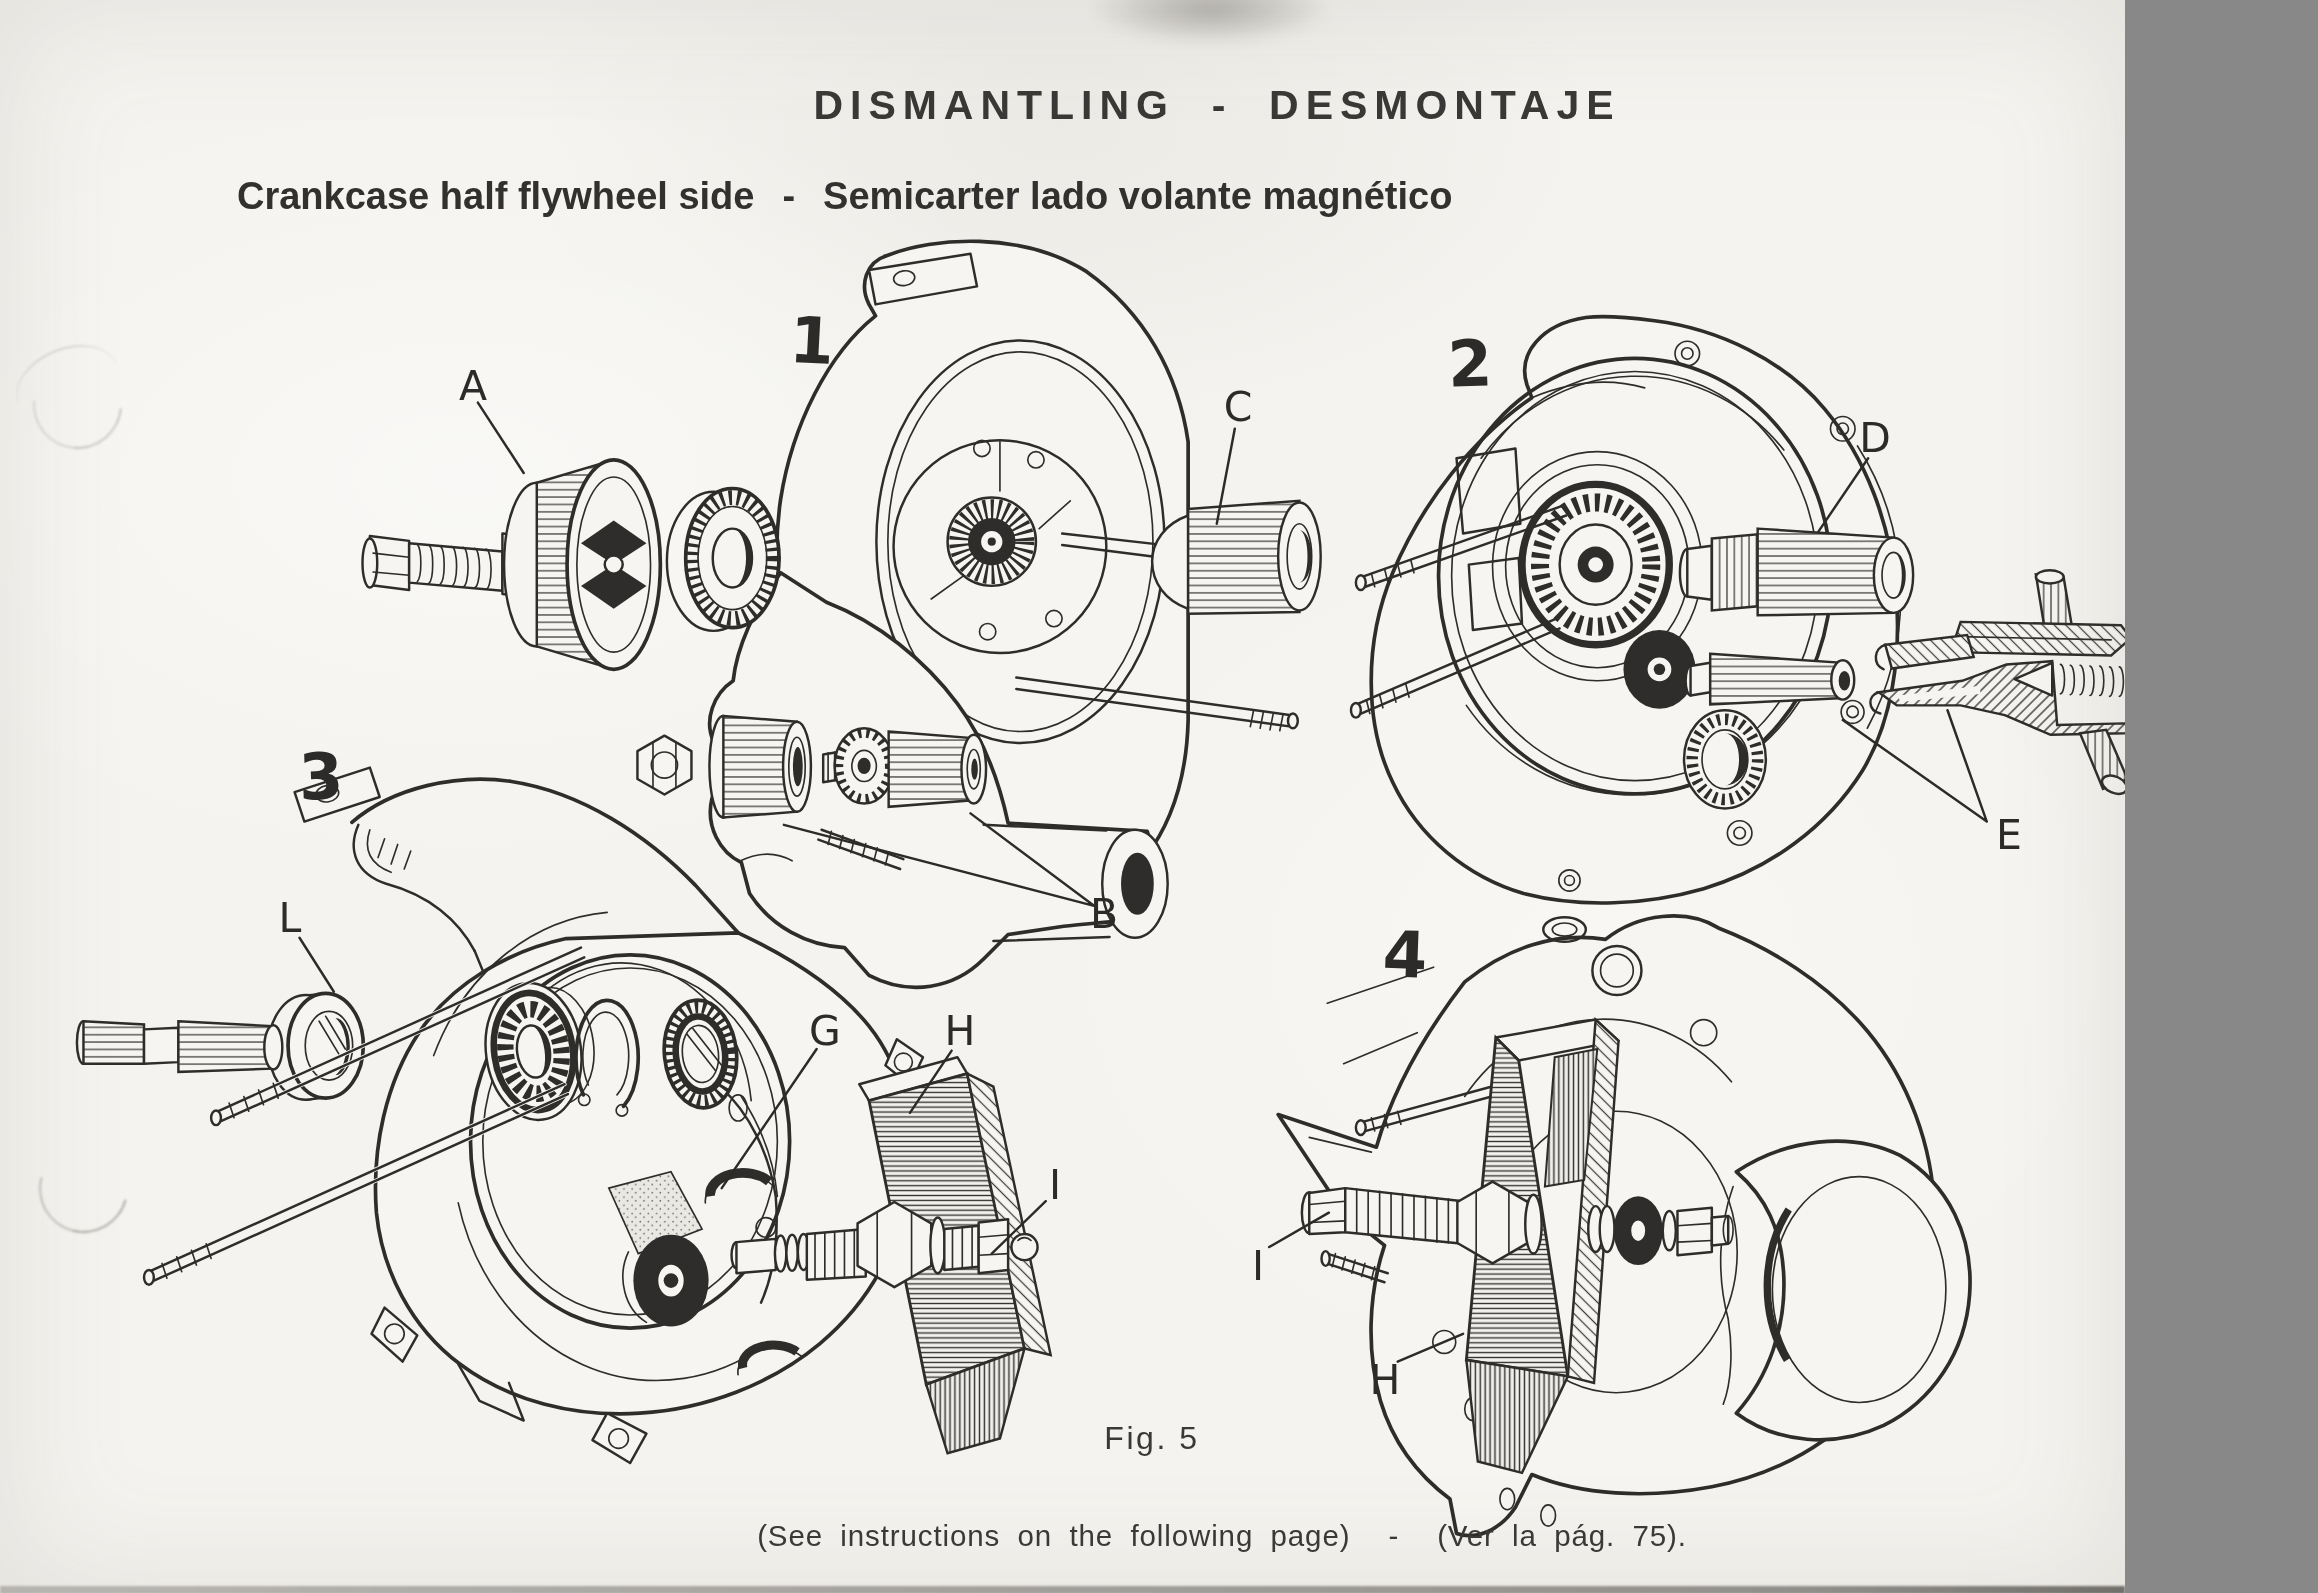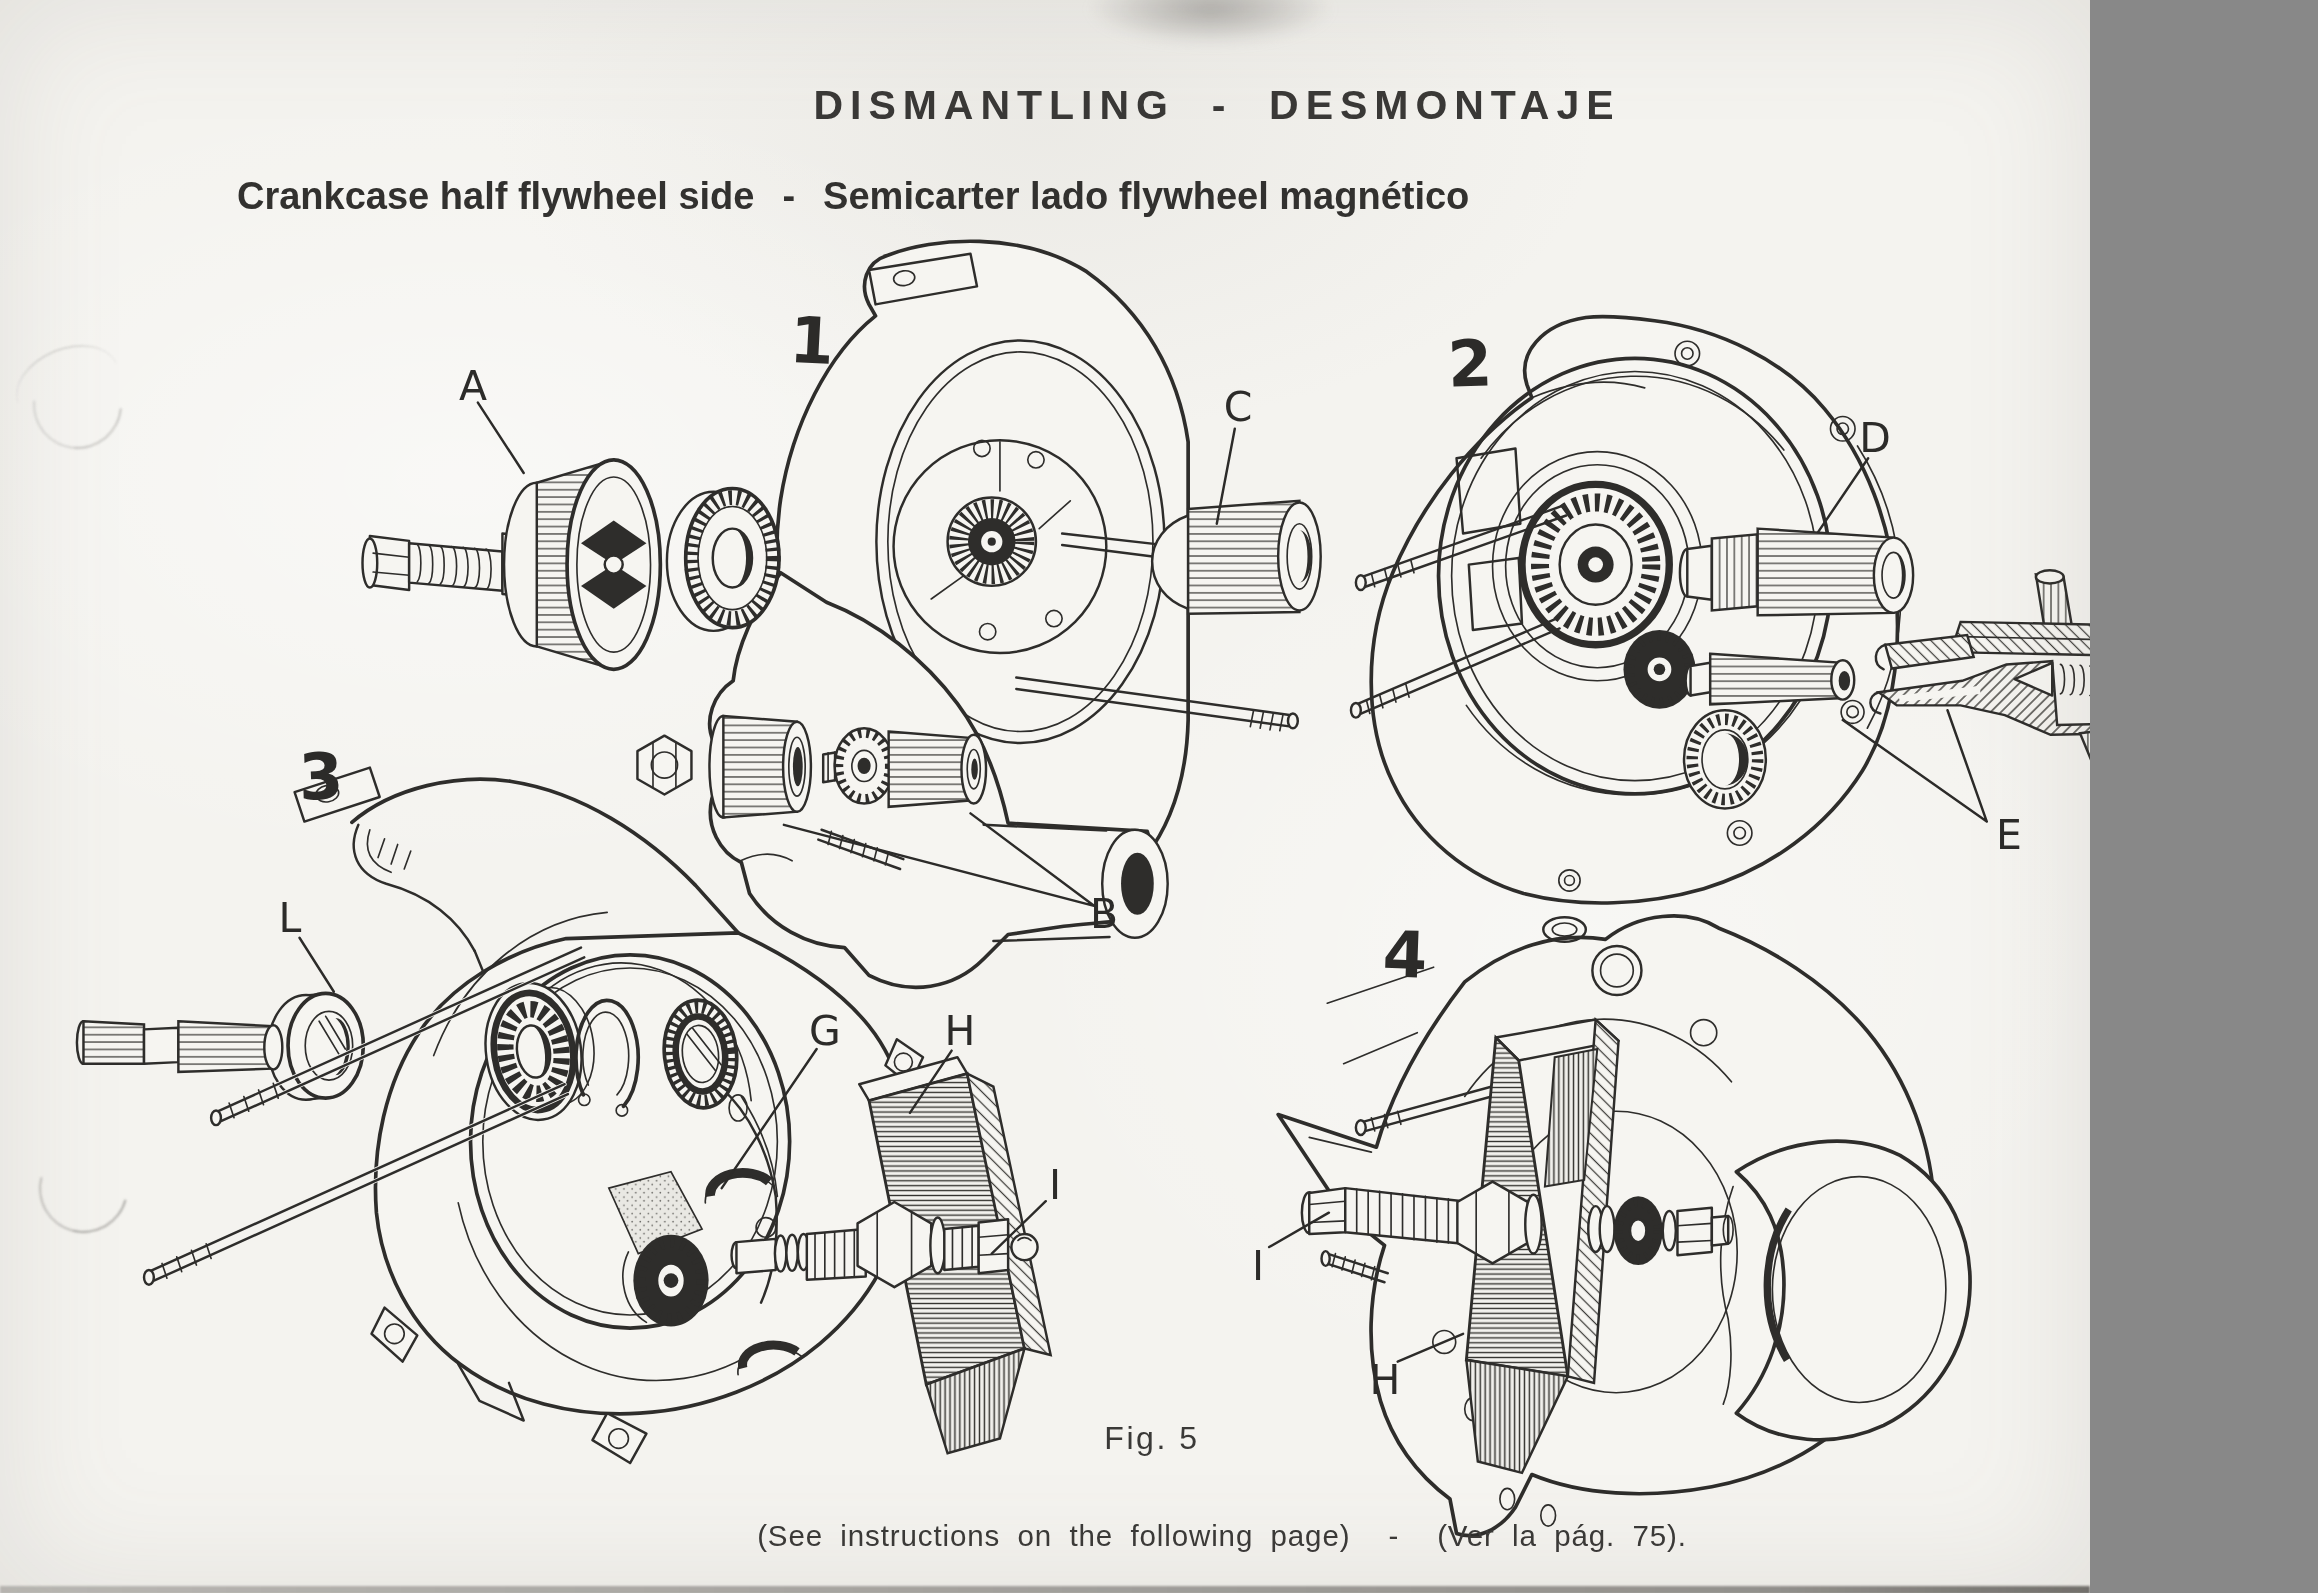--- a/index.html
+++ b/index.html
@@ -3,21 +3,21 @@
 <meta charset="utf-8">
 <style>
   html,body{margin:0;padding:0;background:#888;}
   .page{
     position:relative;width:2090px;height:1594px;overflow:hidden;
     background:
       radial-gradient(982px 573px at 22% 30%, rgba(255,255,255,.45), rgba(255,255,255,0) 70%),
       radial-gradient(818px 655px at 75% 60%, rgba(255,255,255,.35), rgba(255,255,255,0) 70%),
       radial-gradient(736px 409px at 50% 8%, rgba(210,208,202,.25), rgba(210,208,202,0) 75%),
       #f4f3ef;
-    font-family:"Liberation Sans", sans-serif;color:#2e2d2b;
+    font-family:"Liberation Sans", sans-serif;color:#2e2d2b;padding-left:35px;
   }
   .page::after{content:"";position:absolute;inset:0;pointer-events:none;
     box-shadow:inset 0 0 131px rgba(110,106,98,.14);}
   .bottom-edge{position:absolute;left:0;bottom:0;width:100%;height:8.2px;
     background:linear-gradient(to right, rgba(90,88,84,.35), rgba(70,68,64,.55) 85%, rgba(60,58,54,.7));
     filter:blur(0.8px);}
   .smudge-top{position:absolute;left:1088px;top:-28px;width:245px;height:74px;border-radius:50%;
     background:radial-gradient(closest-side, rgba(140,138,134,.6), rgba(160,158,154,.35) 55%, rgba(160,158,154,0));
     filter:blur(5.7px);}
   .smudge-br{position:absolute;left:2180px;top:1334px;width:123px;height:49px;border-radius:50%;
@@ -67,21 +67,21 @@
 
   <div class="smudge-top"></div>
   <div class="smudge-br"></div>
   <div class="punch punch1"></div>
   <div class="punch punch2"></div>
   <div class="pencil"></div>
   <div class="bottom-edge"></div>
 
   <div class="title">DISMANTLING - DESMONTAJE</div>
   <div class="subtitle">
-    <span>Crankcase half flywheel side</span><span class="sep">-</span><span>Semicarter lado flywheel magnético</span>
+    <span>Crankcase half flywheel side</span><span class="sep">-</span><span>Semicarter lado volante magnético</span>
   </div>
 
   <svg class="art" width="2319" height="1594" viewBox="0 0 2834 1948">
     <defs>
       <pattern id="pH" width="9" height="9" patternUnits="userSpaceOnUse">
         <rect width="9" height="9" fill="#f6f5f1"></rect>
           <path d="M0,4.5 H9" stroke="#3a3936" stroke-width="1.5"></path>
       </pattern>
       <pattern id="pHd" width="9" height="6" patternUnits="userSpaceOnUse">
         <rect width="9" height="6" fill="#f3f2ee"></rect>

